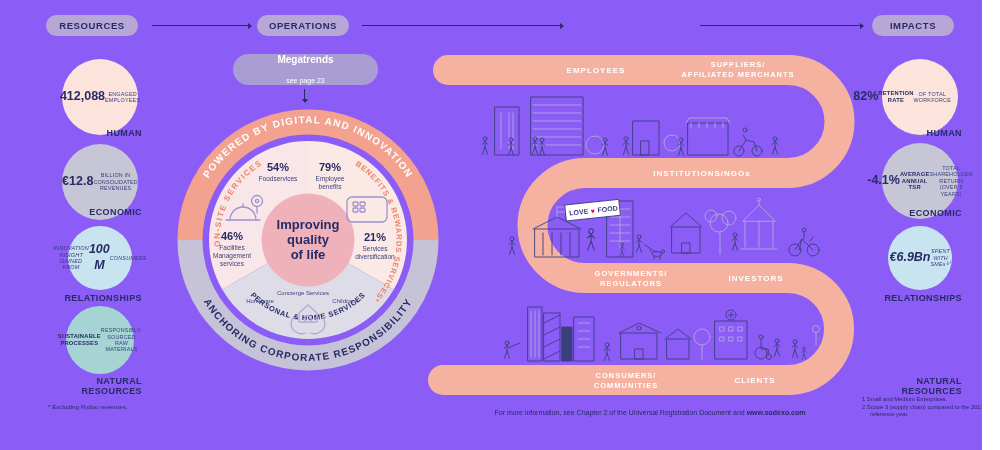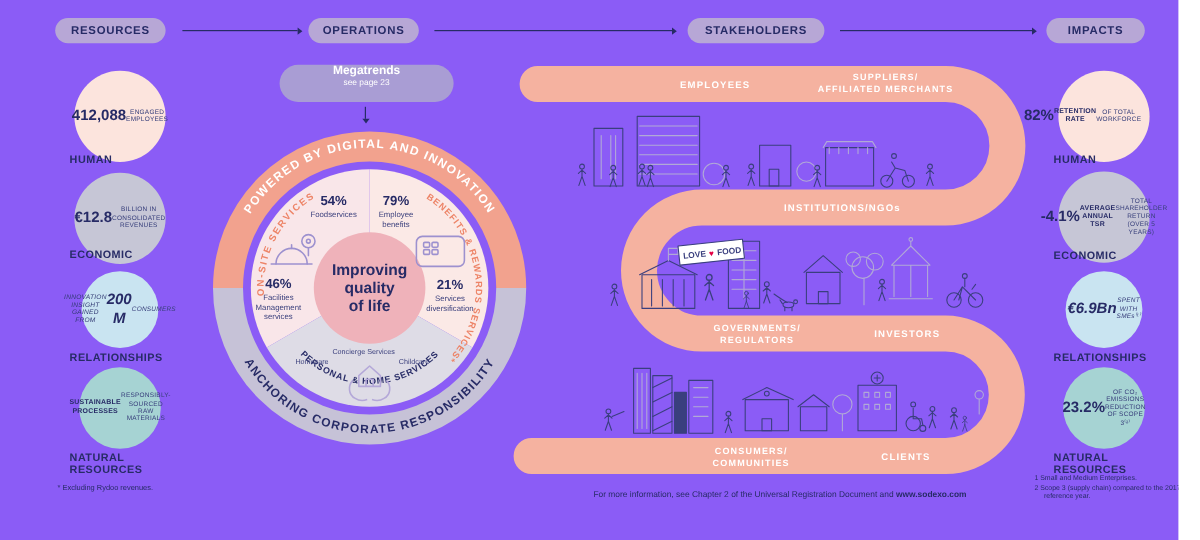--- a/index.html
+++ b/index.html
@@ -17,26 +17,26 @@
         align-items:center;justify-content:center;text-align:center;line-height:1.18;
         padding:0 7px;box-sizing:border-box;}
   .bg-pink{background:#fce4dd;}
   .bg-gray{background:#c6c6d6;}
   .bg-blue{background:#c9e4f1;font-style:italic;}
   .bg-teal{background:#a6d3d3;}
   .stat .pre{font-size:5.5px;letter-spacing:.2px;color:#323a74;}
   .stat .value{font-size:12.5px;font-weight:bold;line-height:1.25;}
   .stat .strong{font-size:5.8px;font-weight:bold;letter-spacing:.2px;}
   .stat .sub{font-size:5.4px;letter-spacing:.2px;color:#39407c;}
-  .col-label{position:absolute;width:84px;text-align:left;font-weight:bold;
+  .col-label{position:absolute;width:84px;text-align:right;font-weight:bold;
              font-size:9px;letter-spacing:.4px;line-height:1.15;}
   
   .megapill{position:absolute;left:233px;top:54px;width:145px;height:31px;background:#a99dd4;
             border-radius:16px;display:flex;flex-direction:column;align-items:center;
-            justify-content:flex-start;color:#fff;line-height:1.2;}
+            justify-content:space-between;color:#fff;line-height:1.2;}
   .megapill .t{font-weight:bold;font-size:10px;}
   .megapill .s{font-size:7px;}
   .varrow{position:absolute;left:304px;top:89px;width:1px;height:10px;background:#272b66;}
   .varrow::after{content:"";position:absolute;left:-2.5px;bottom:-4px;border-top:4px solid #272b66;
          border-left:3px solid transparent;border-right:3px solid transparent;}
   
   .fnote{position:absolute;font-size:6.2px;color:#272b66;}
   .fnlist{position:absolute;left:862px;top:396px;width:122px;font-size:5.8px;line-height:1.3;}
   .fnlist div{text-indent:-8px;padding-left:8px;}
   .footer-note{position:absolute;left:430px;top:409px;width:440px;text-align:center;font-size:7px;}
@@ -46,21 +46,20 @@
 </style>
 </head>
 <body>
 
 <div class="canvas">
 
   <div class="hpill" style="left:46px;width:92px;">RESOURCES</div>
   <div class="harrow" style="left:152px;width:96px;"></div>
   <div class="hpill" style="left:257px;width:92px;">OPERATIONS</div>
   <div class="harrow" style="left:362px;width:198px;"></div>
-  <div class="hpill" style="left:573px;width:114px;">STAKEHOLDERS</div>
   <div class="harrow" style="left:700px;width:160px;"></div>
   <div class="hpill" style="left:872px;width:82px;">IMPACTS</div>
 
   <div class="stat bg-pink" style="left:62px;top:59px;width:76px;height:76px;">
     <div class="pre"></div>
     <div class="value">412,088</div>
     <div class="strong"></div>
     <div class="sub">ENGAGED EMPLOYEES</div>
   </div>
   <div class="col-label" style="left:58px;top:128px;">HUMAN</div>
@@ -68,21 +67,21 @@
   <div class="stat bg-gray" style="left:62px;top:144px;width:76px;height:76px;">
     <div class="pre"></div>
     <div class="value">€12.8</div>
     <div class="strong"></div>
     <div class="sub">BILLION IN CONSOLIDATED REVENUES</div>
   </div>
   <div class="col-label" style="left:58px;top:207px;">ECONOMIC</div>
 
   <div class="stat bg-blue" style="left:68px;top:226px;width:64px;height:64px;">
     <div class="pre">INNOVATION INSIGHT GAINED FROM</div>
-    <div class="value">200 M</div>
+    <div class="value">100 M</div>
     <div class="strong"></div>
     <div class="sub">CONSUMERS</div>
   </div>
   <div class="col-label" style="left:58px;top:293px;">RELATIONSHIPS</div>
 
   <div class="stat bg-teal" style="left:66px;top:306px;width:68px;height:68px;">
     <div class="pre"></div>
     <div class="value"></div>
     <div class="strong">SUSTAINABLE PROCESSES</div>
     <div class="sub">RESPONSIBLY-SOURCED RAW MATERIALS</div>
@@ -335,26 +334,20 @@
   <div class="col-label" style="left:878px;top:208px;">ECONOMIC</div>
 
   <div class="stat bg-blue" style="left:888px;top:226px;width:64px;height:64px;">
     <div class="pre"></div>
     <div class="value">€6.9Bn</div>
     <div class="strong"></div>
     <div class="sub">SPENT WITH SMEs⁽¹⁾</div>
   </div>
   <div class="col-label" style="left:878px;top:293px;">RELATIONSHIPS</div>
 
-  <div class="stat bg-teal" style="left:886px;top:306px;width:68px;height:68px;">
-    <div class="pre"></div>
-    <div class="value">23.2%</div>
-    <div class="strong"></div>
-    <div class="sub">OF CO₂ EMISSIONS REDUCTION OF SCOPE 3⁽²⁾</div>
-  </div>
   <div class="col-label" style="left:878px;top:376px;">NATURAL RESOURCES</div>
 
   <div class="fnlist">
     <div>1  Small and Medium Enterprises.</div>
     <div>2  Scope 3 (supply chain) compared to the 2017 reference year.</div>
   </div>
 
   <div class="footer-note"><span>For more information, see Chapter 2 of the Universal Registration Document and </span><b>www.sodexo.com</b></div>
 
 </div>

